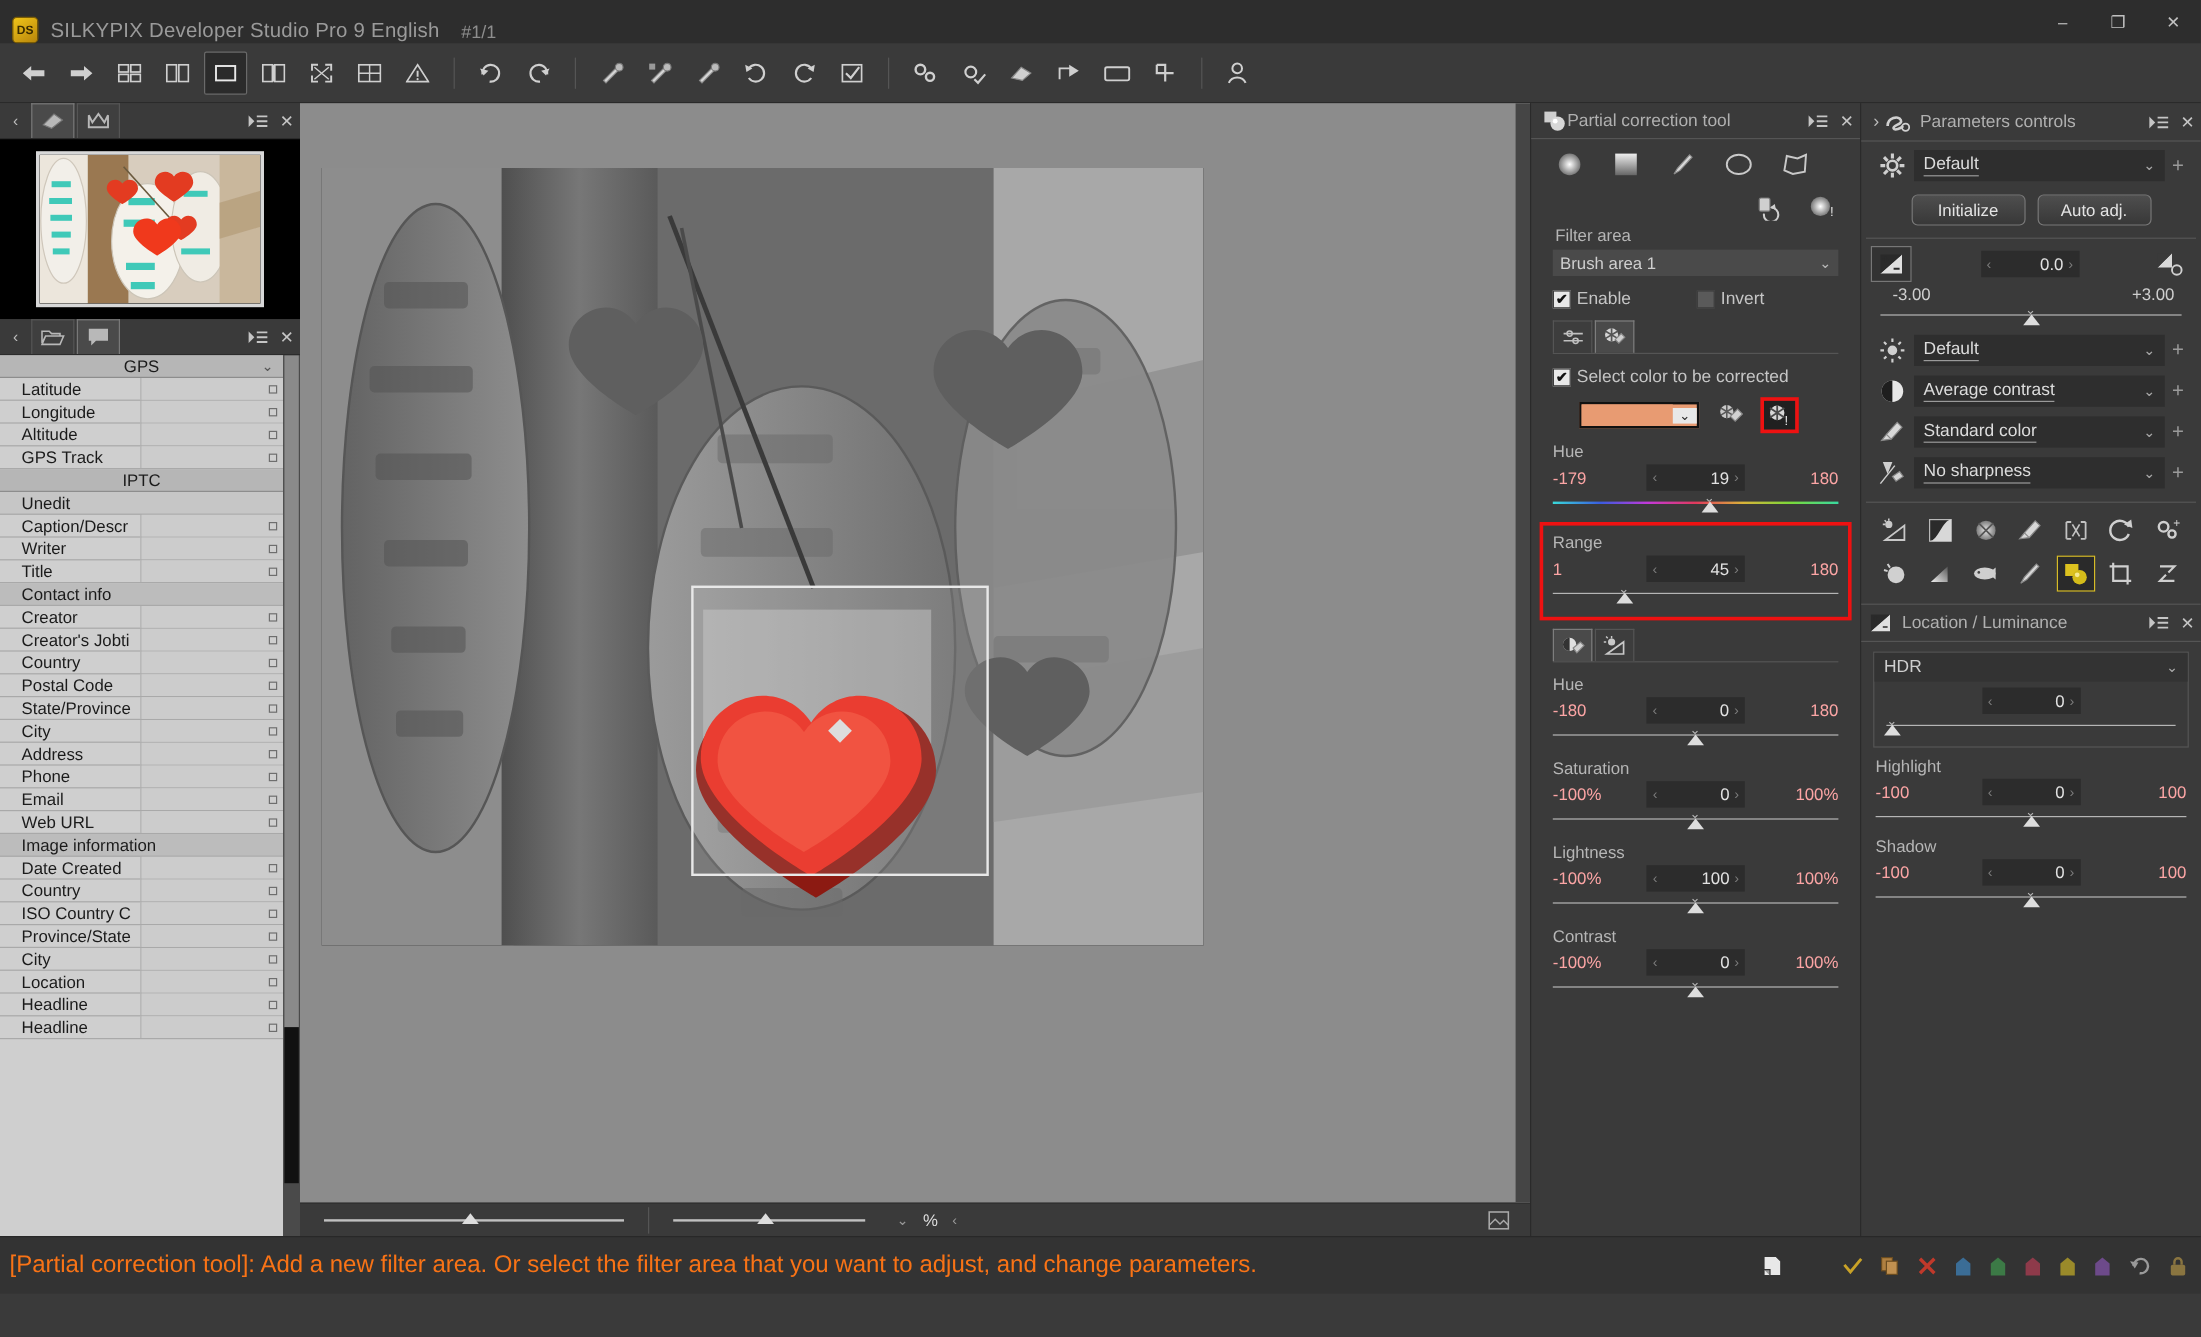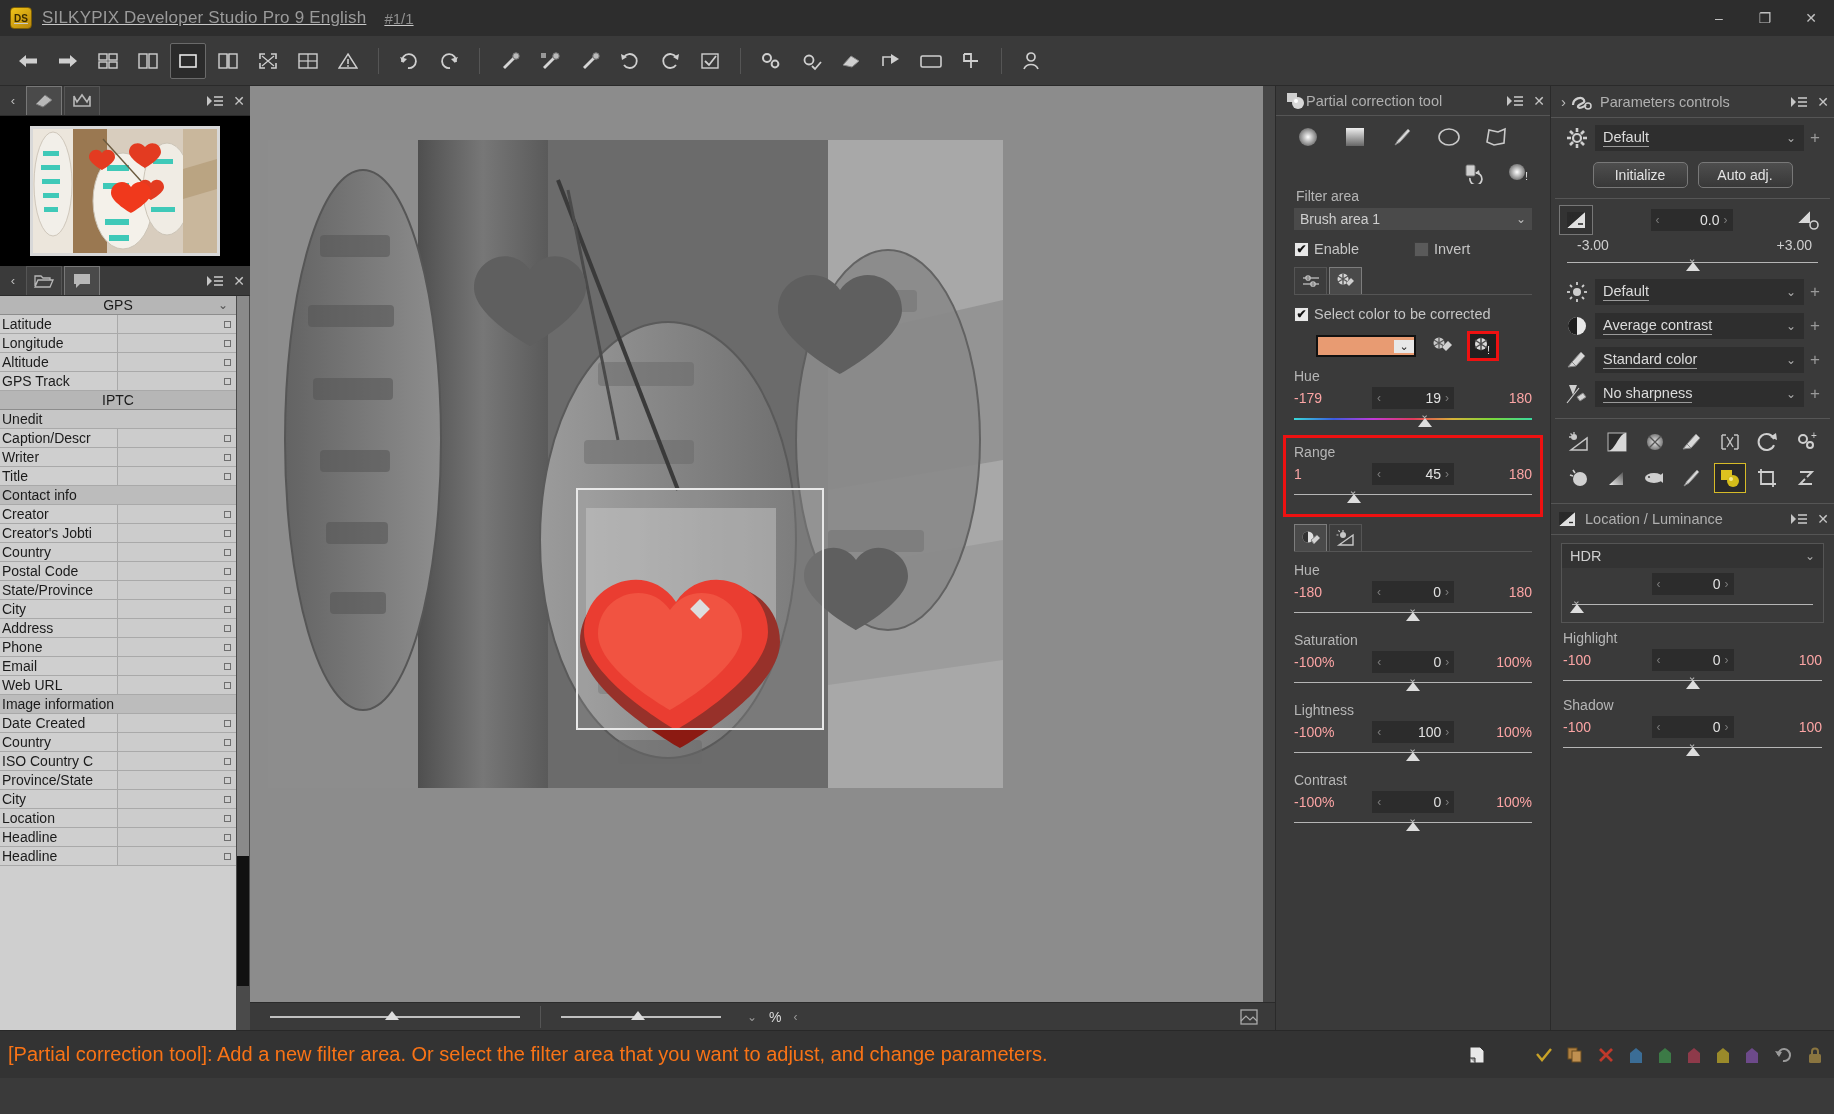--- a/index.html
+++ b/index.html
@@ -7,22 +7,22 @@
     width: 1834px; height: 1114px;
     background: #3a3a3a;
     font-family: "Liberation Sans", sans-serif;
     overflow: hidden;
     color: #c8c8c8;
   }
   #app { position: relative; width: 1834px; height: 1114px; background: #3a3a3a; }
 
   
   .titlebar {
-    height: 36px; background: #2d2d2d; display: flex; align-items: center;
-    padding-left: 10px; position: relative; text-decoration: underline;
+    height: 36px; background: #2d2d2d; display: flex; align-items: flex-end;
+    padding-left: 10px; position: relative;
   }
   .app-logo {
     width: 22px; height: 22px; border-radius: 4px;
     background: linear-gradient(145deg,#f0c419,#b8860b);
     color: #3a2c00; font-size: 10px; font-weight: bold;
     display: flex; align-items: center; justify-content: center;
     margin-right: 10px; border: 1px solid #7a5c05;
   }
   .app-title { font-size: 17px; color: #9a9a9a; letter-spacing: .2px; }
   .app-index { font-size: 15px; color: #8e8e8e; margin-left: 18px; }
@@ -73,21 +73,21 @@
 
   .meta-list { flex: 1; background: #3a3a3a; overflow: hidden; position: relative; display: flex; }
   .meta-table { flex: 1; background: #cfcfcf; }
   .meta-section {
     background: #b6b6b6; color: #1b1b1b; font-size: 14px; text-align: center;
     height: 19px; line-height: 19px; border-bottom: 1px solid #8d8d8d;
   }
   .meta-row { display: flex; height: 19px; border-bottom: 1px solid #a9a9a9; }
   .meta-row.group { background: #bcbcbc; }
   .meta-key {
-    width: 118px; font-size: 14px; color: #1b1b1b; padding-left: 2px;
+    width: 118px; font-size: 14px; color: #1b1b1b; padding-left: 18px;
     line-height: 19px; overflow: hidden; white-space: nowrap;
     border-right: 1px solid #a9a9a9;
   }
   .meta-row.group .meta-key { width: 100%; border-right: none; }
   .meta-val { flex: 1; background: #cccccc; position: relative; }
   .meta-val .sq {
     position: absolute; right: 5px; top: 6px; width: 7px; height: 7px;
     border: 1px solid #6e6e6e; background: #cfcfcf;
   }
   .meta-row.combo { background: #c6c6c6; }

